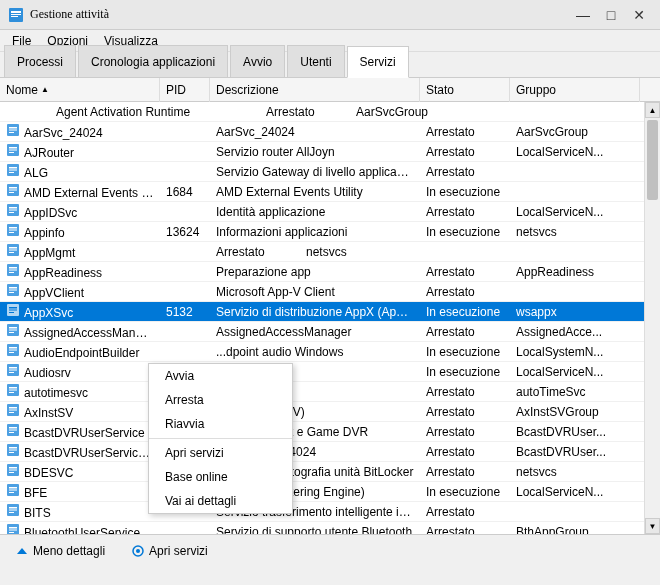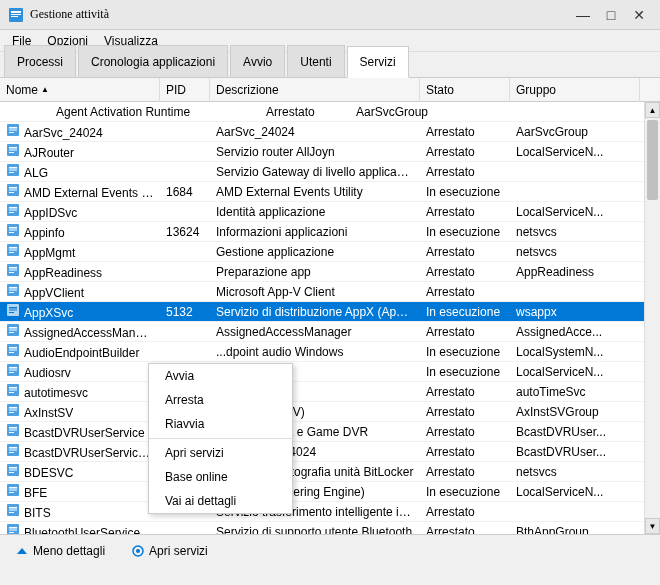--- a/index.html
+++ b/index.html
@@ -389,21 +389,20 @@
           <span class="service-icon">
             <svg viewBox="0 0 14 14">
                 <rect x="1" y="1" width="12" height="12" rx="1" fill="#0078d7" opacity="0.7"></rect>
                 <rect x="3" y="4" width="8" height="1.5" fill="white"></rect>
                 <rect x="3" y="6.5" width="8" height="1" fill="white"></rect>
                 <rect x="3" y="9" width="5" height="1" fill="white"></rect>
               </svg>
           </span>AppMgmt
         </div>
         <div class="td col-pid"></div>
-        <div class="td col-desc">Gestione applicazione</div>
         <div class="td col-state">Arrestato</div>
         <div class="td col-group">netsvcs</div>
       </div>
 
       <div class="table-row">
         <div class="td col-name">
           <span class="service-icon">
             <svg viewBox="0 0 14 14">
                 <rect x="1" y="1" width="12" height="12" rx="1" fill="#0078d7" opacity="0.7"></rect>
                 <rect x="3" y="4" width="8" height="1.5" fill="white"></rect>

